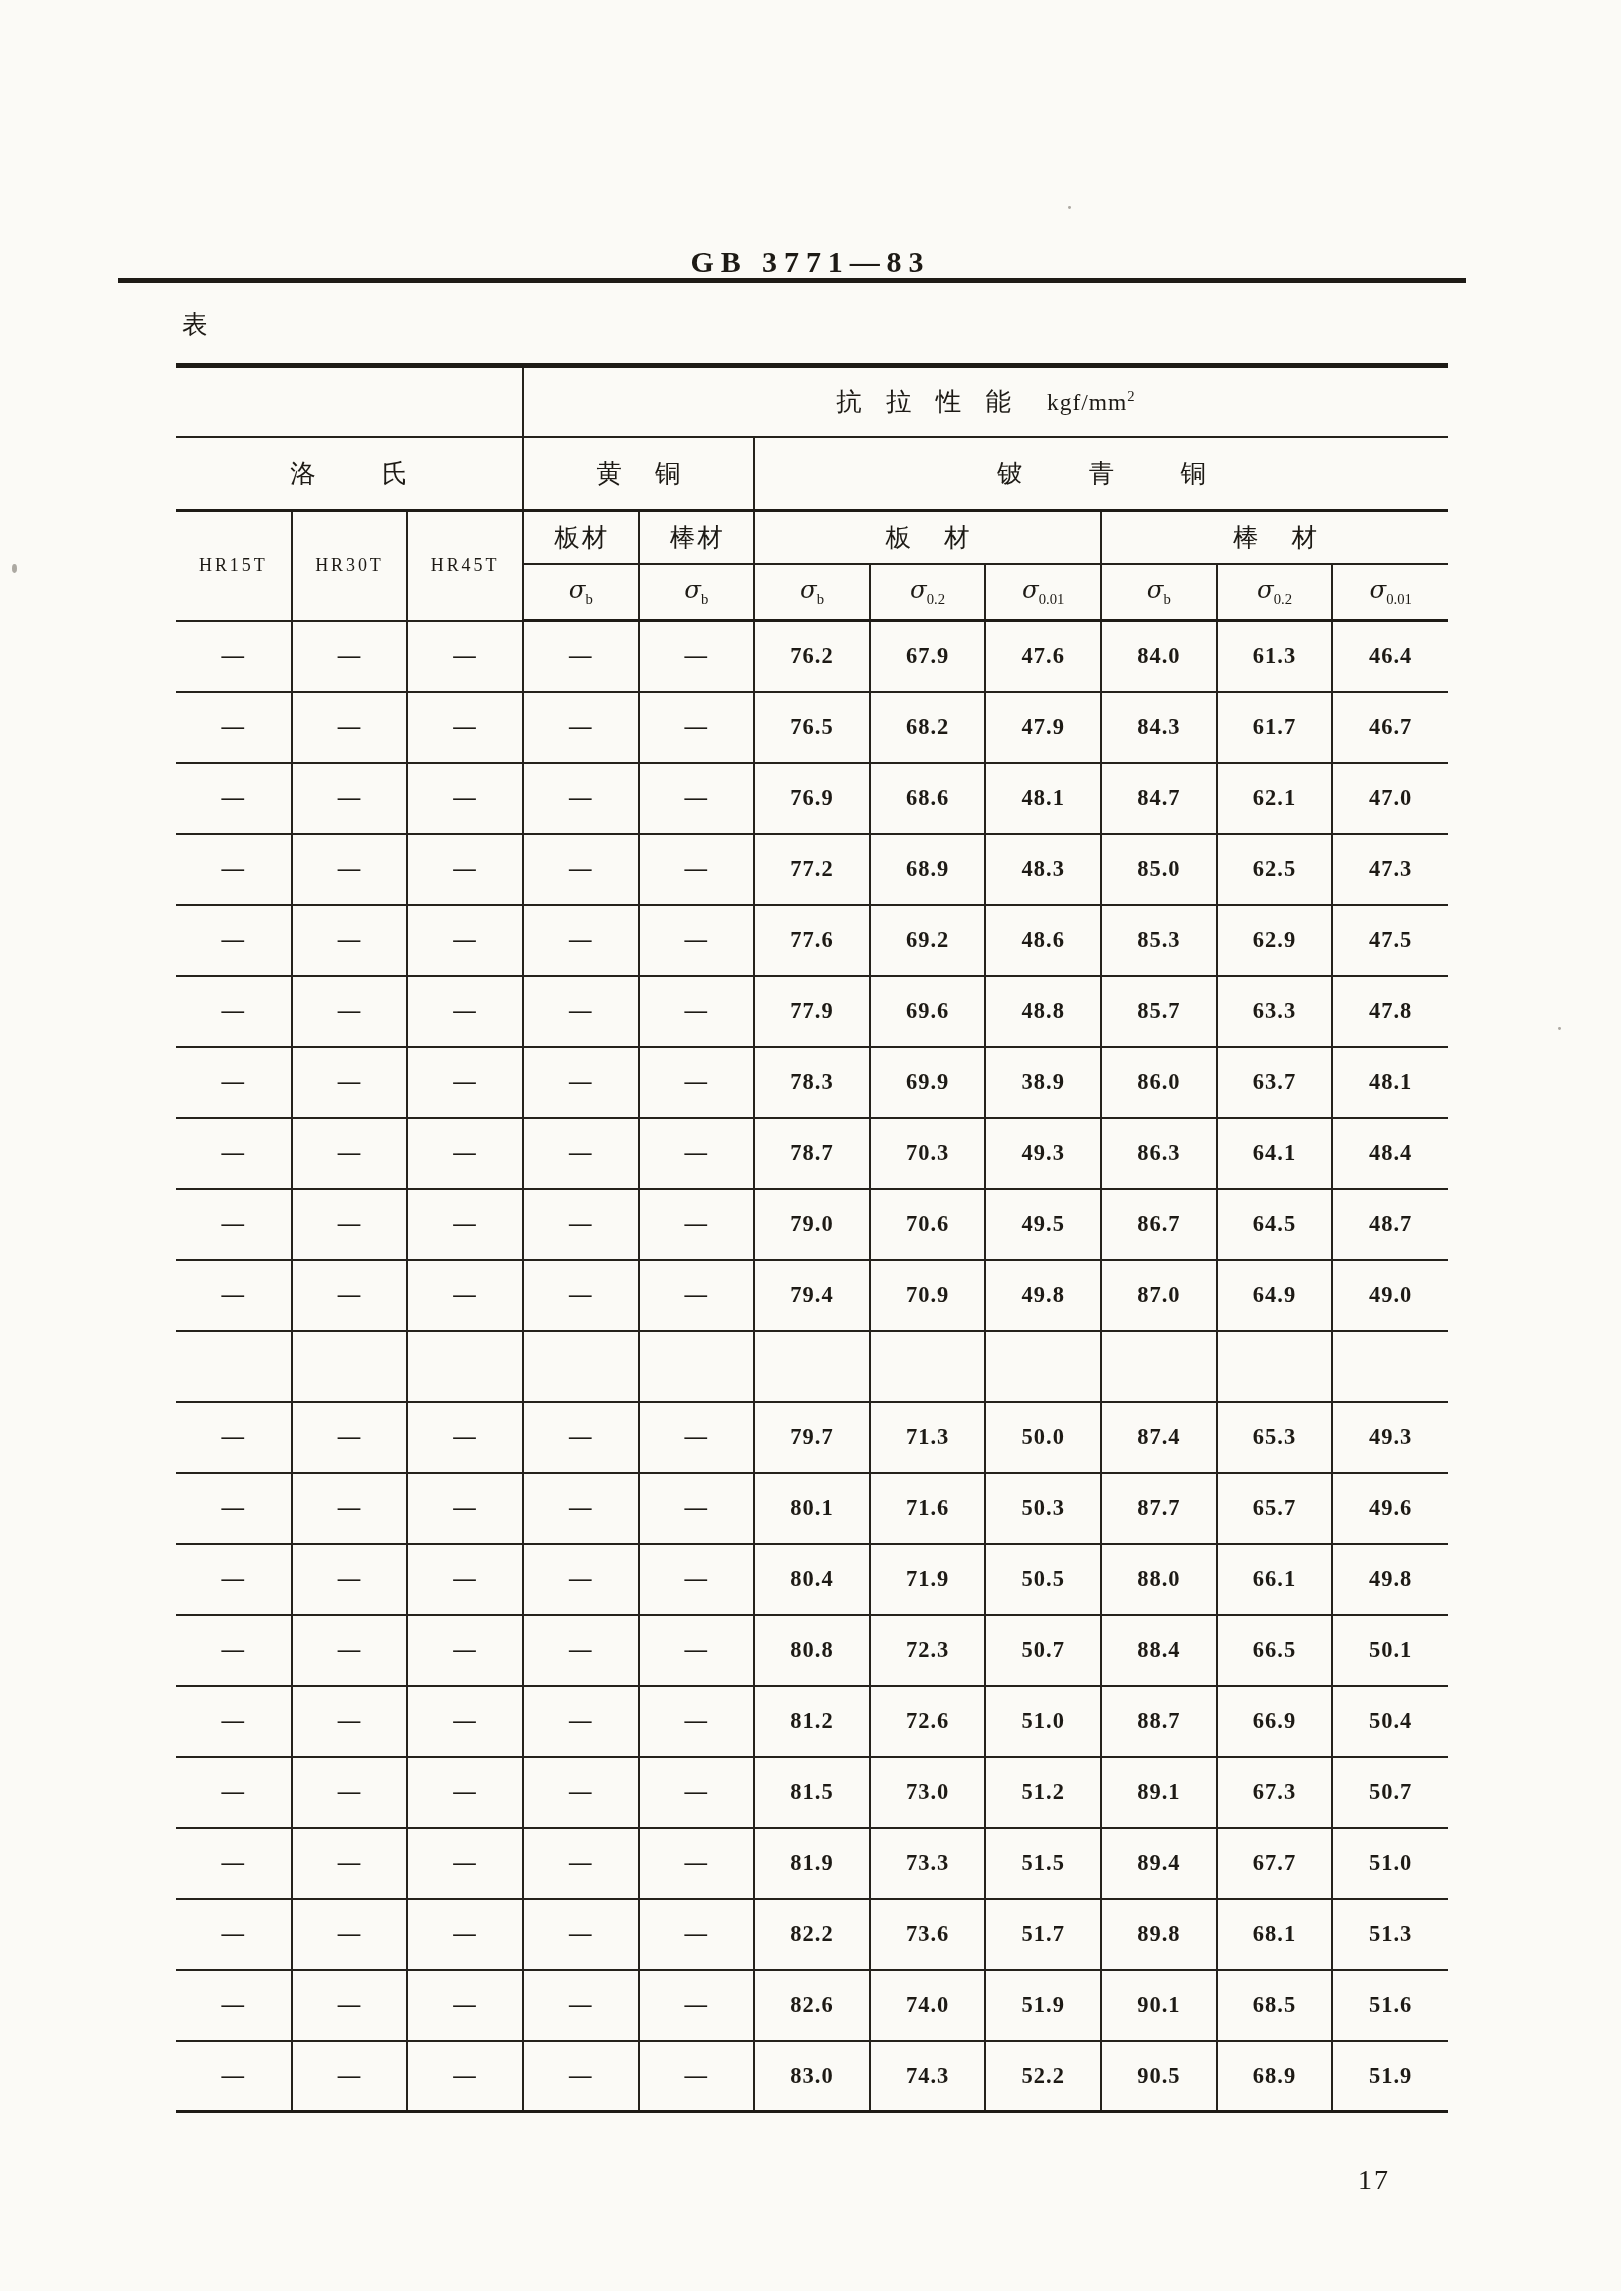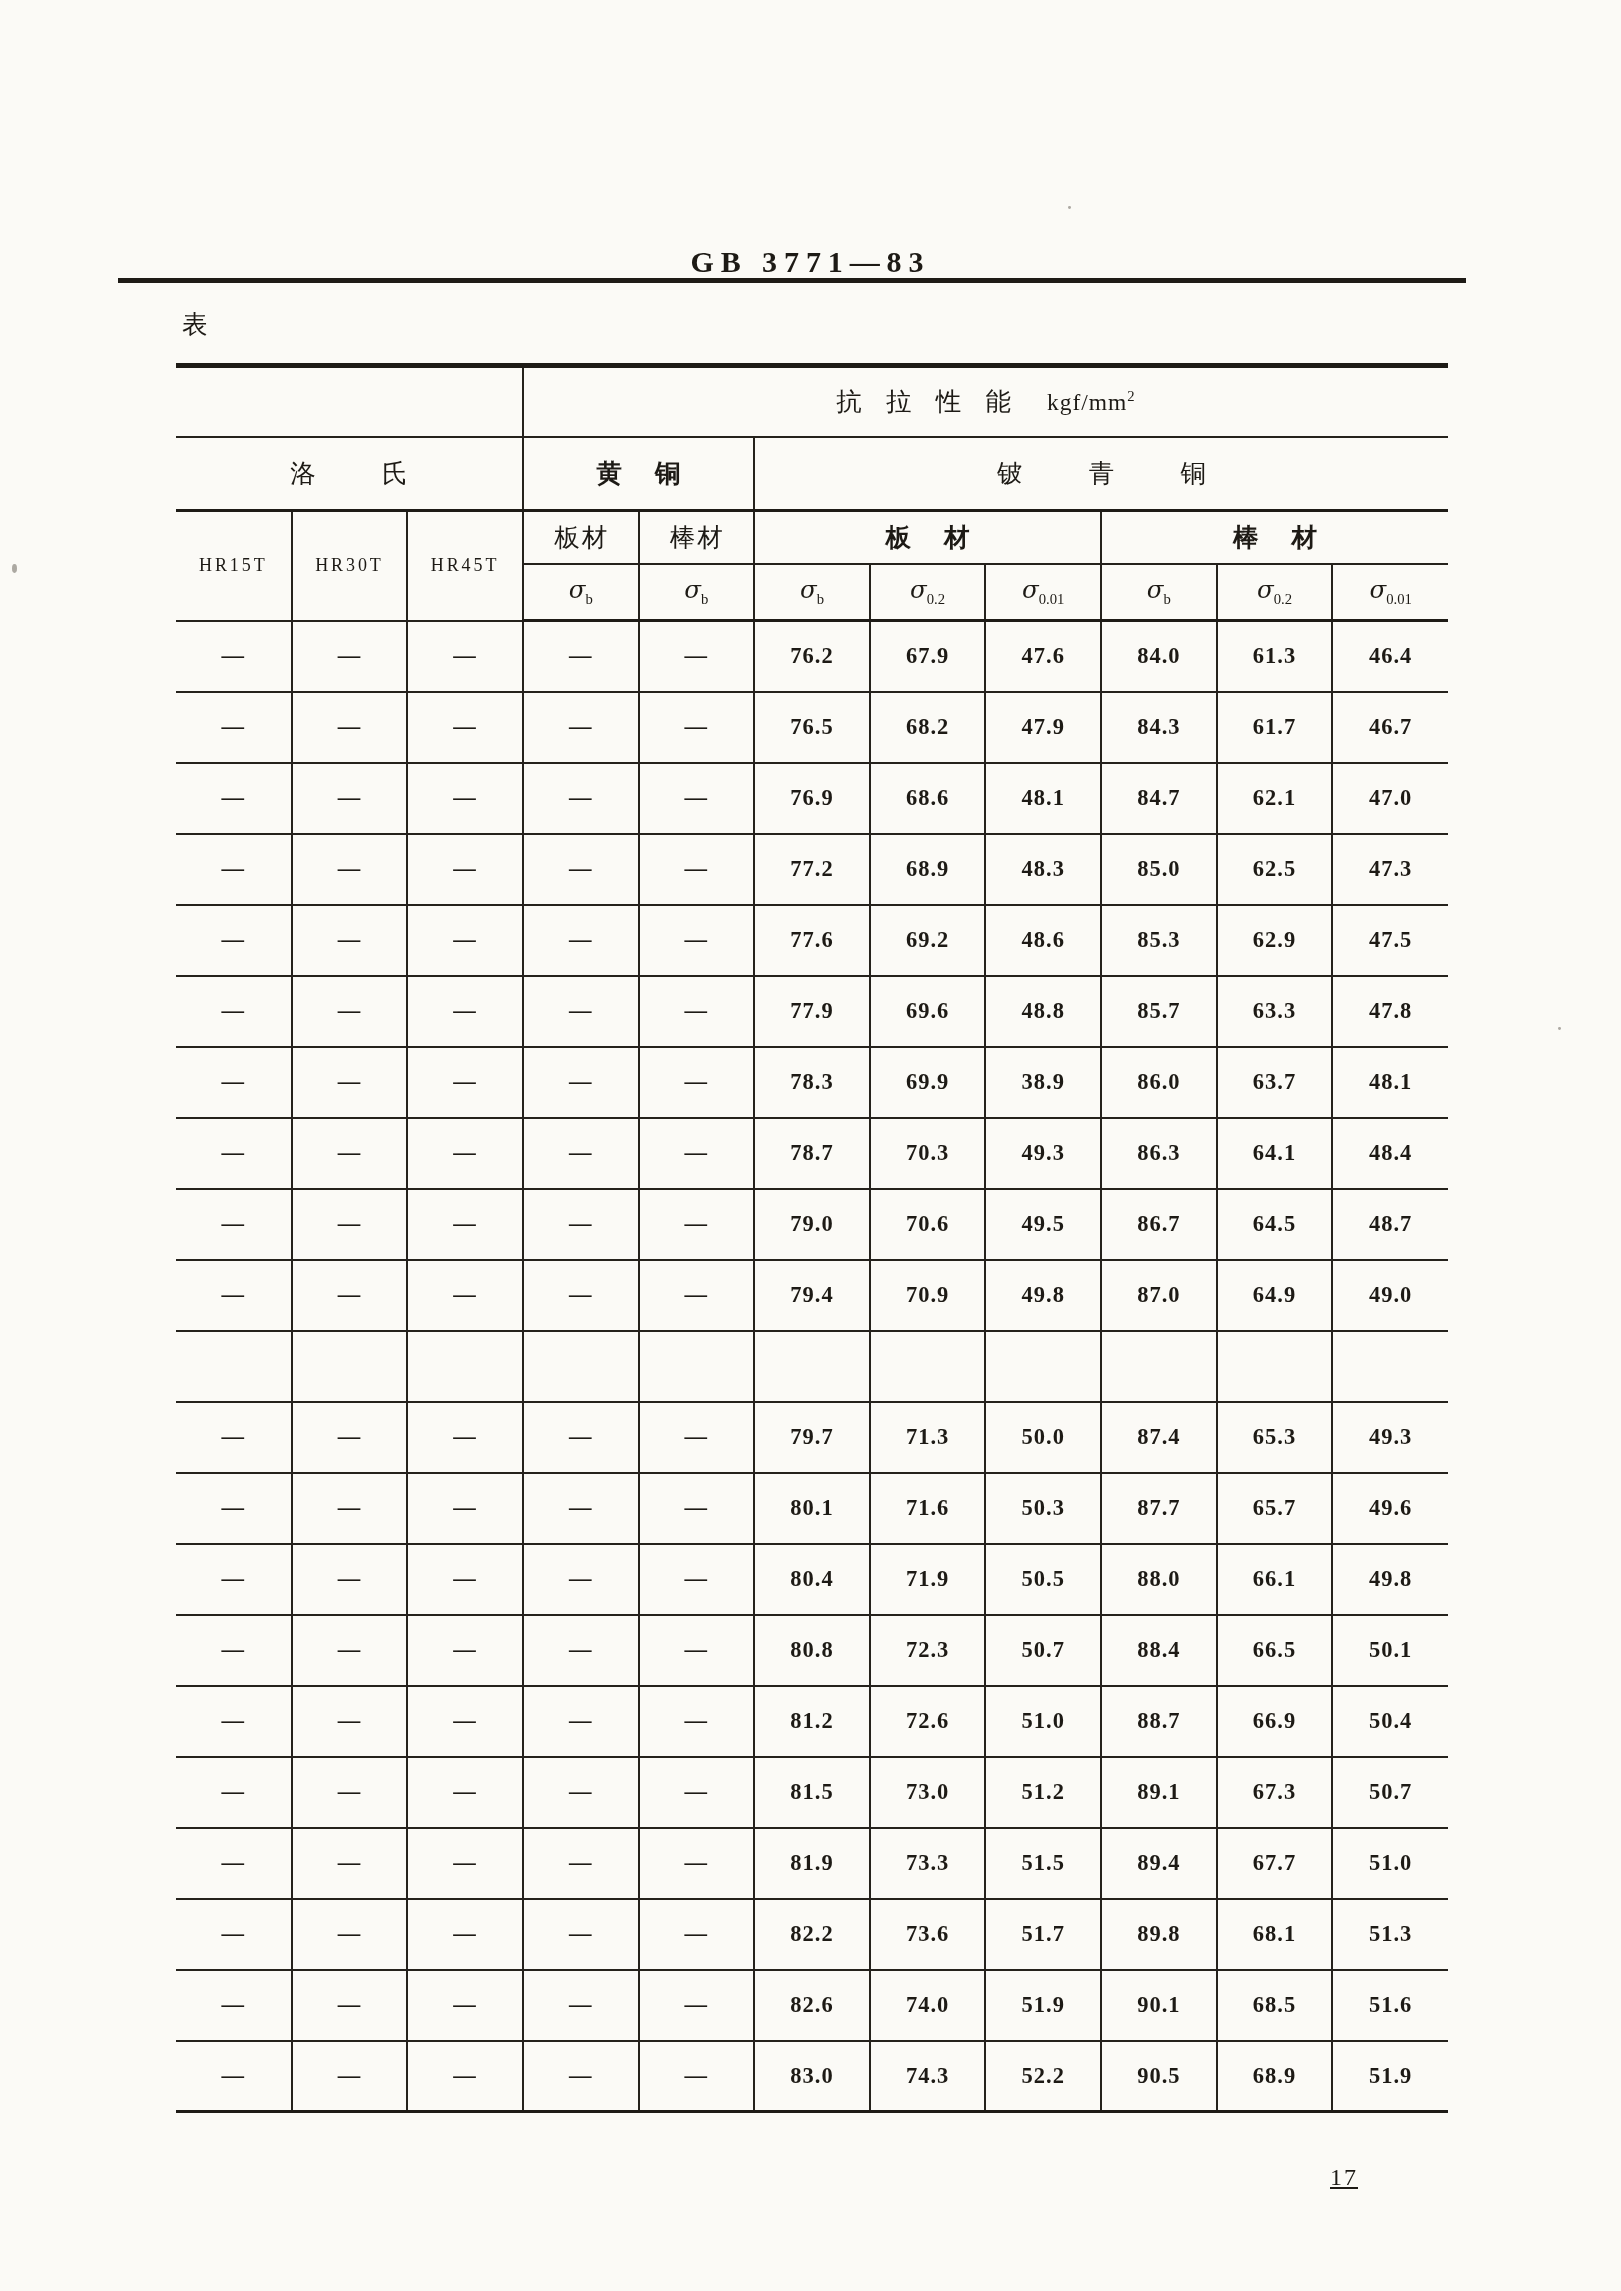--- a/index.html
+++ b/index.html
@@ -52,32 +52,32 @@
   tr.hrowD td{border-bottom:3.9px solid #1e1b16;}
   tbody tr{height:71px;}
   tbody td{
     font-size:22.5px;font-weight:600;letter-spacing:1px;
   }
   tbody tr:last-child td{border-bottom:3.9px solid #1e1b16;}
 
   .cjk{font-size:25.5px;font-weight:500;}
   .spT{letter-spacing:0.95em;margin-right:-0.95em;}
   .spX{letter-spacing:2.6em;margin-right:-2.6em;}
-  .spM{letter-spacing:1.3em;margin-right:-1.3em;font-weight:bold;}
+  .spM{letter-spacing:1.3em;margin-right:-1.3em;}
   .spS{letter-spacing:0.08em;margin-right:-0.08em;}
   .unit{font-size:23.5px;font-weight:500;margin-left:36px;letter-spacing:1px;}
   .unit sup{font-size:14.7px;}
   .hr-label{font-size:18px;letter-spacing:2.9px;font-weight:500;}
   .sig{font-size:24.5px;font-weight:500;}
   .sig i{font-style:italic;font-family:"DejaVu Serif","Liberation Serif",serif;}
   .sig sub{font-size:14.7px;vertical-align:-5.9px;letter-spacing:0;}
 
   .page-number{
-    position:absolute;top:2164px;left:1330px;
-    font-size:24px;letter-spacing:2px;text-decoration:underline;
+    position:absolute;top:2164px;left:1358px;
+    font-size:28px;letter-spacing:2px;
   }
 </style>
 </head>
 <body>
 
 <div class="doc-title">GB 3771—83</div>
 <div class="top-rule"></div>
 <div class="table-label cjk">表</div>
 
 <table class="std">

